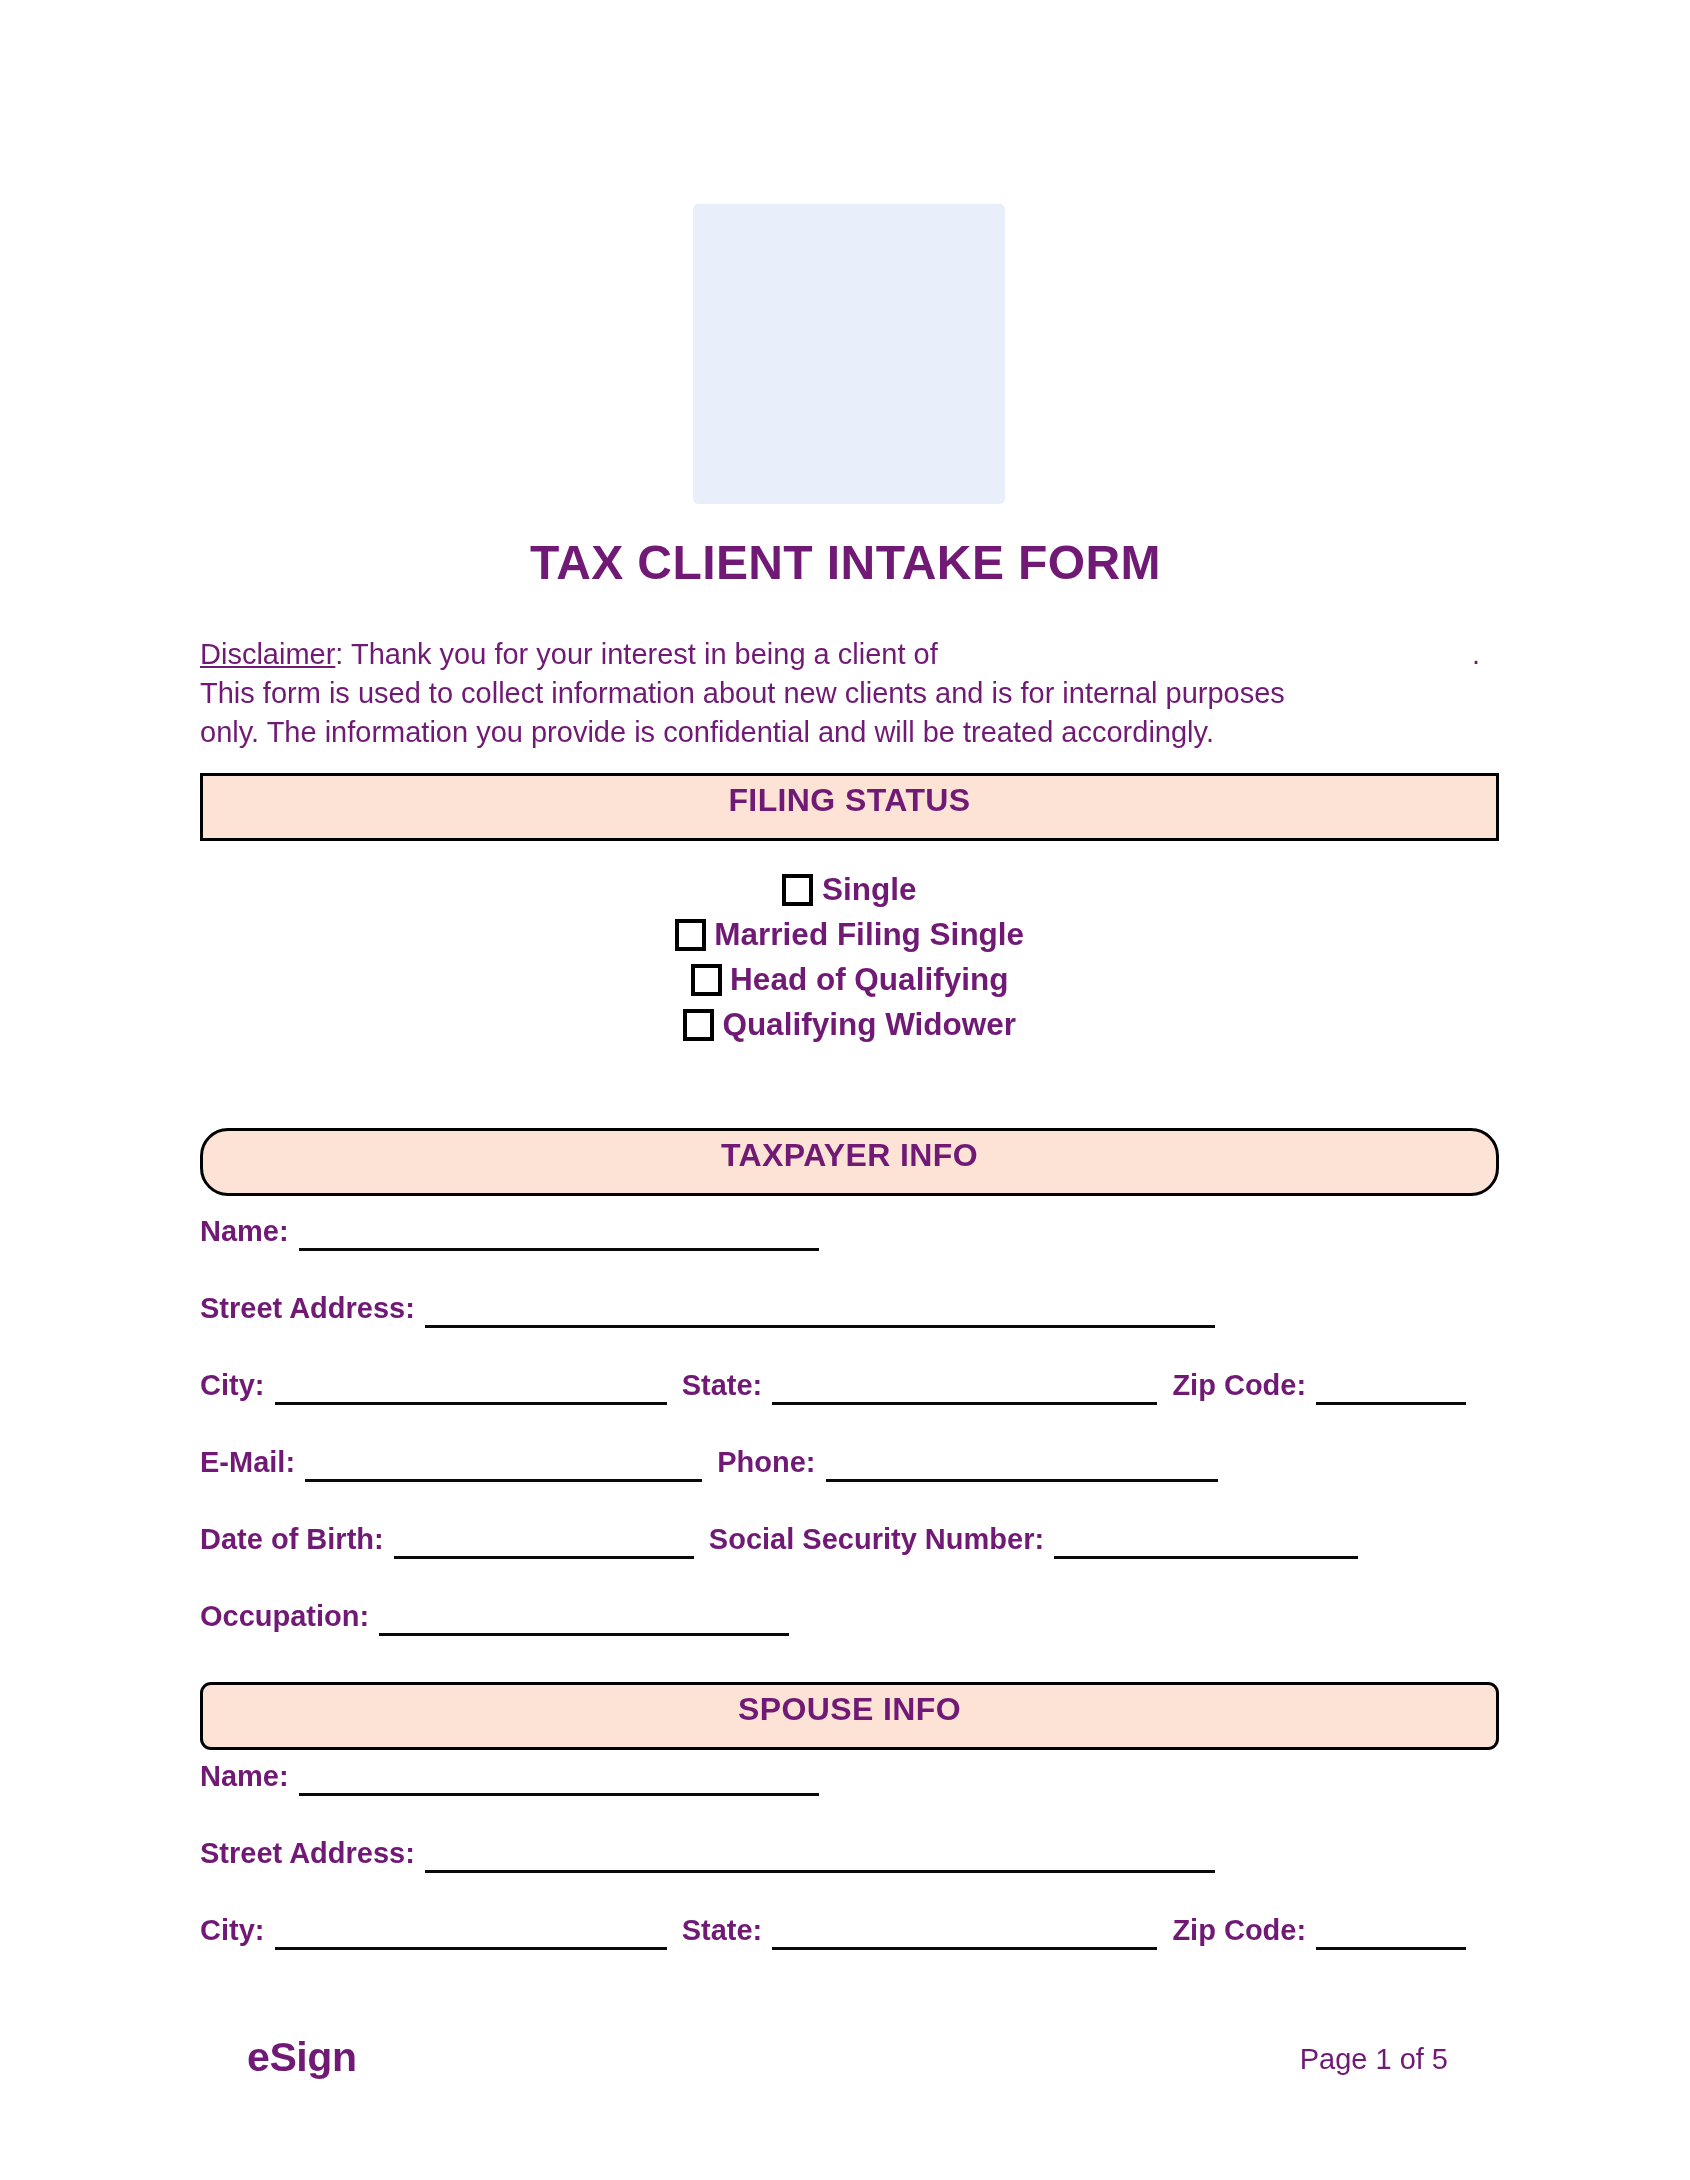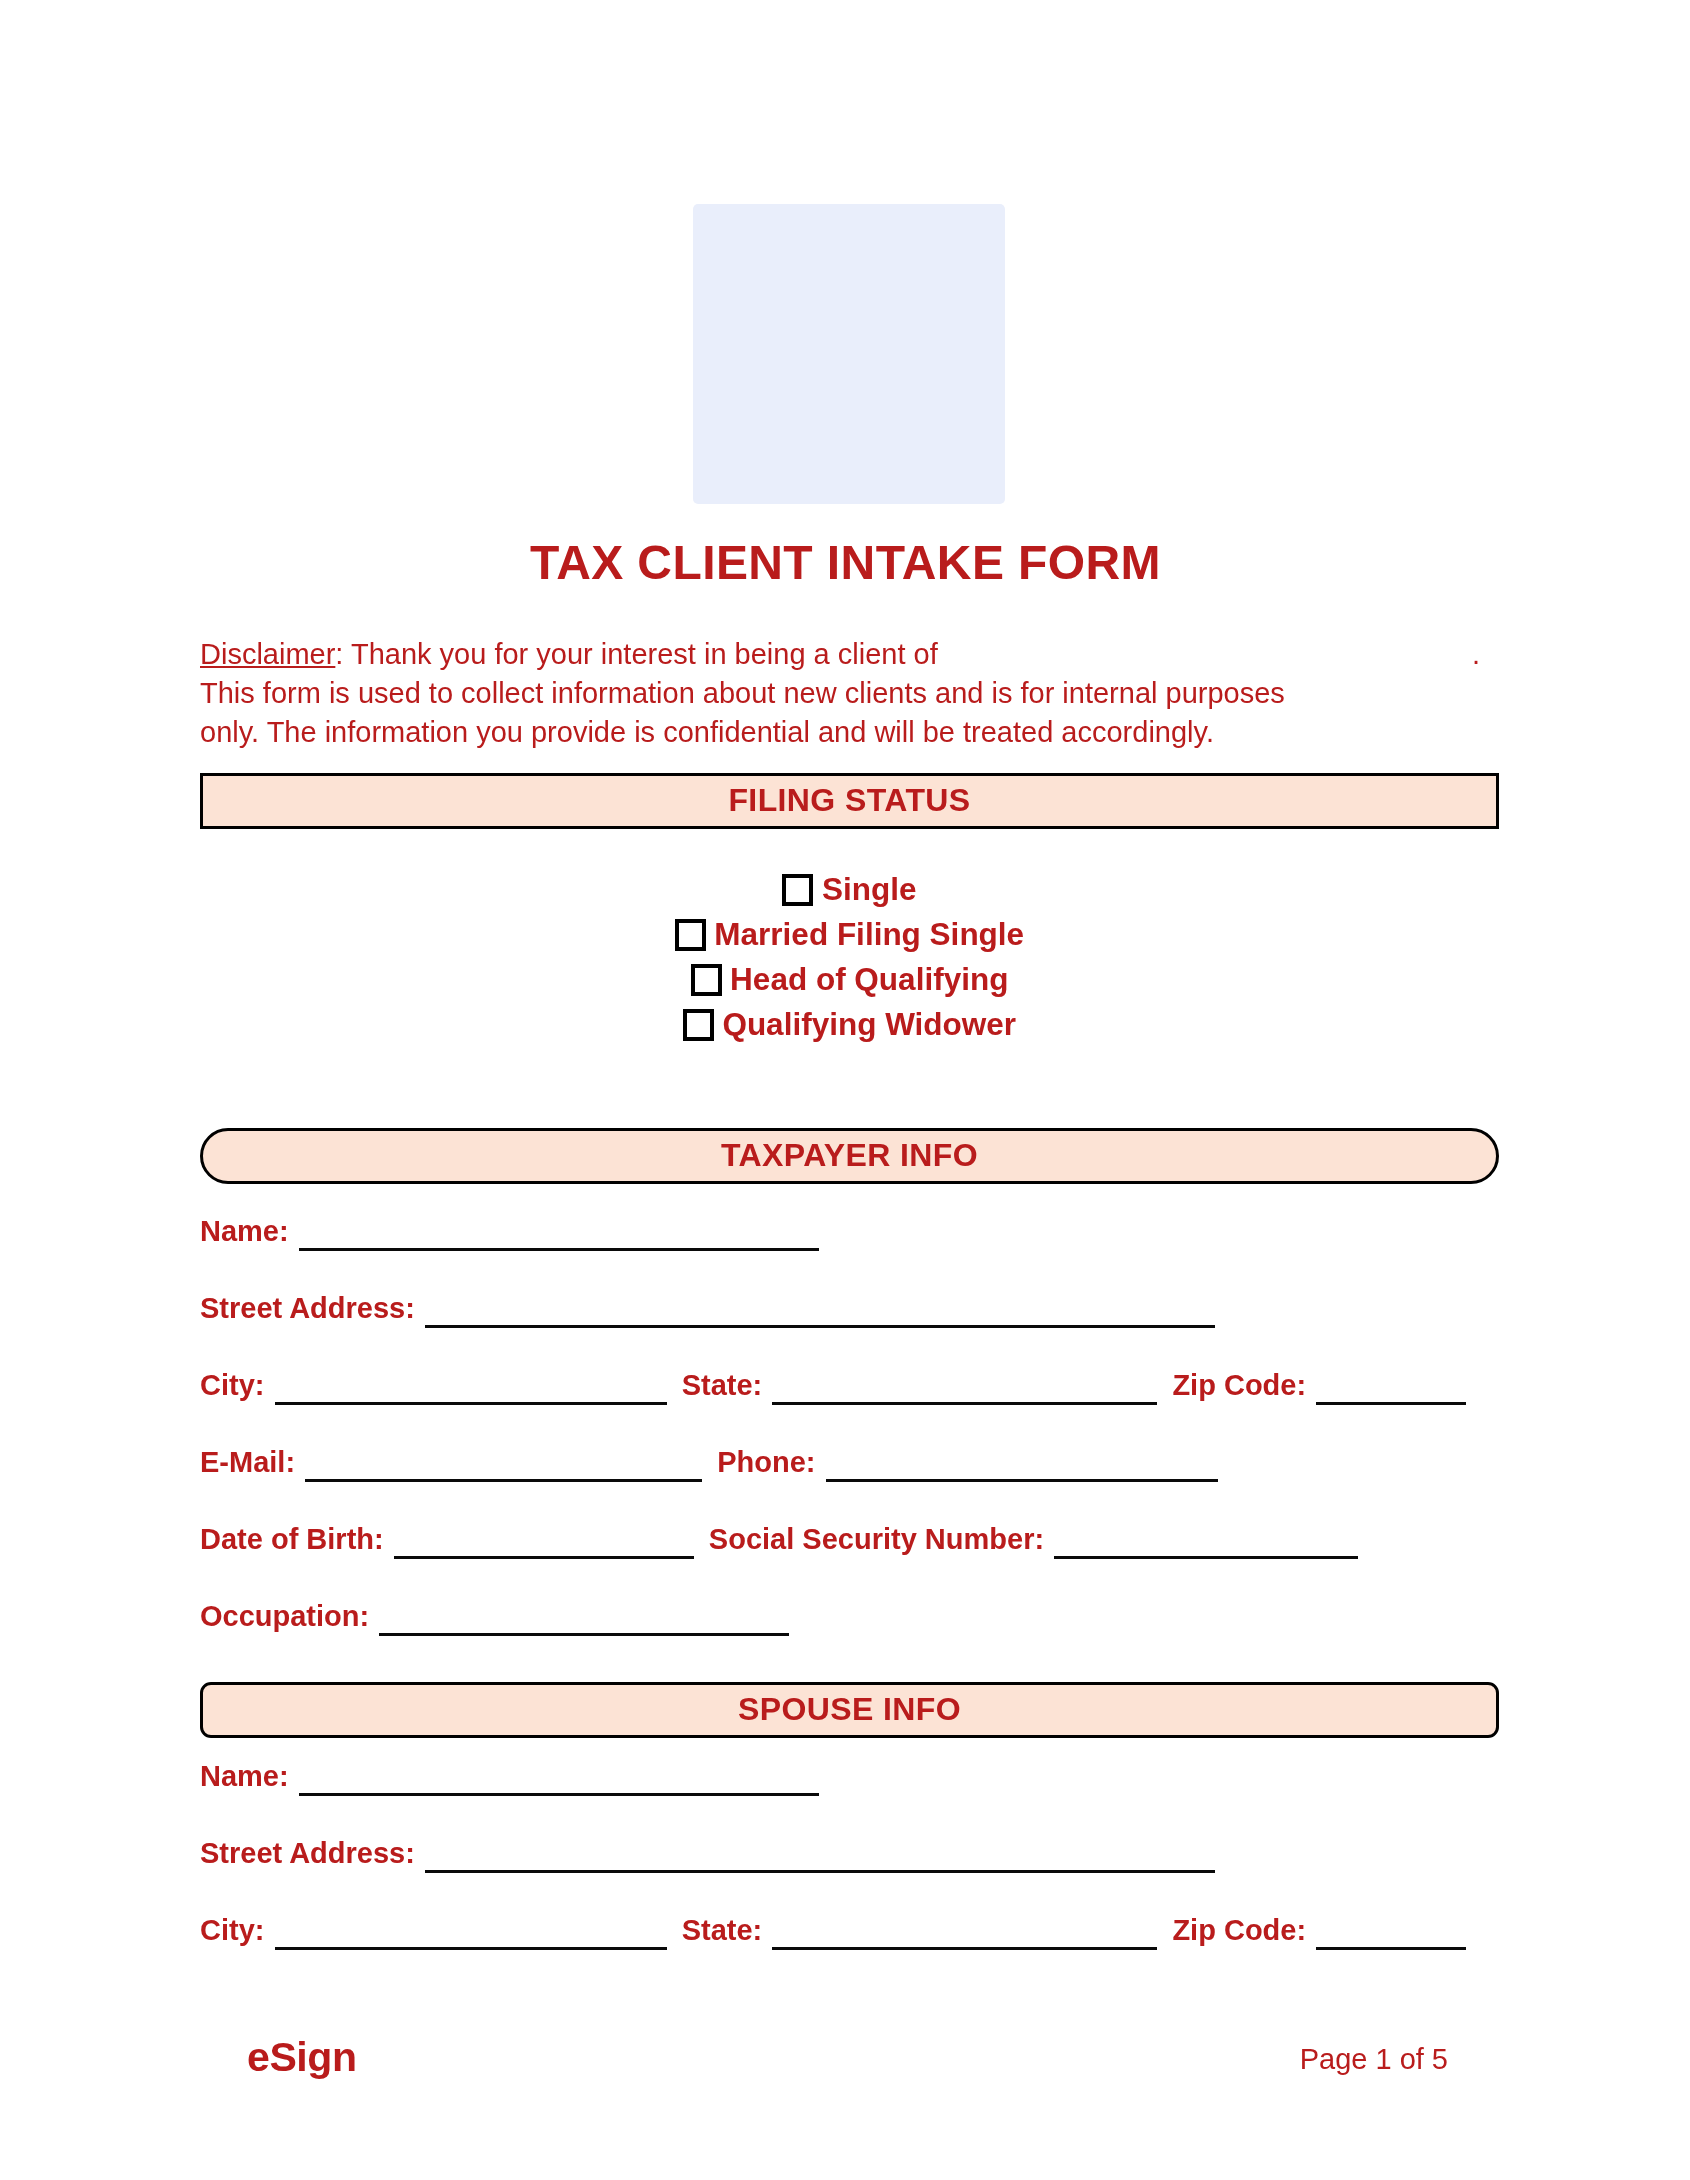--- a/index.html
+++ b/index.html
@@ -2,21 +2,21 @@
 <html style="font-size:13.6px"><head>
 <meta charset="utf-8">
 <style>
   html,body{margin:0;padding:0;background:#ffffff;}
   .page{
     position:relative;
     width:1691px;
     height:2181px;
     background:#ffffff;
     font-family:"Liberation Sans","DejaVu Sans",sans-serif;
-    color:#b91c1c;
+    color:#701a75;
     overflow:hidden;
   }
   .logo-box{
     position:absolute;
     left:693px; top:204px;
     width:312px; height:300px;
     background:#e9eefb;
     border-radius:5.1px;
   }
   .title{
@@ -36,21 +36,21 @@
     font-size:29px;
     line-height:39px;
   }
   .disc-line1{position:relative;}
   .u{text-decoration:underline;}
   .period{position:absolute; right:19px; top:0;}
   .section-bar{
     position:absolute;
     left:200px;
     width:1299px;
-    height:56px;
+    height:68px;
     box-sizing:border-box;
     border:3.4px solid #000;
     background:#fce3d5;
     text-align:center;
   }
   .section-title{
     display:block;
     font-size:32px;
     font-weight:bold;
     line-height:49px;

